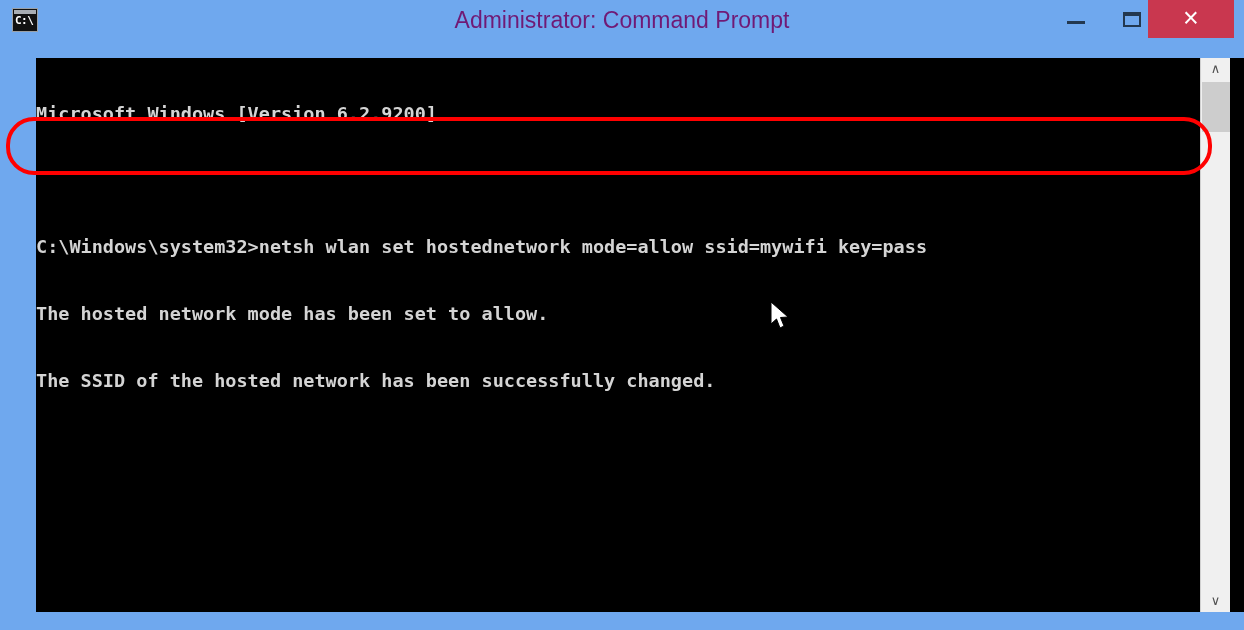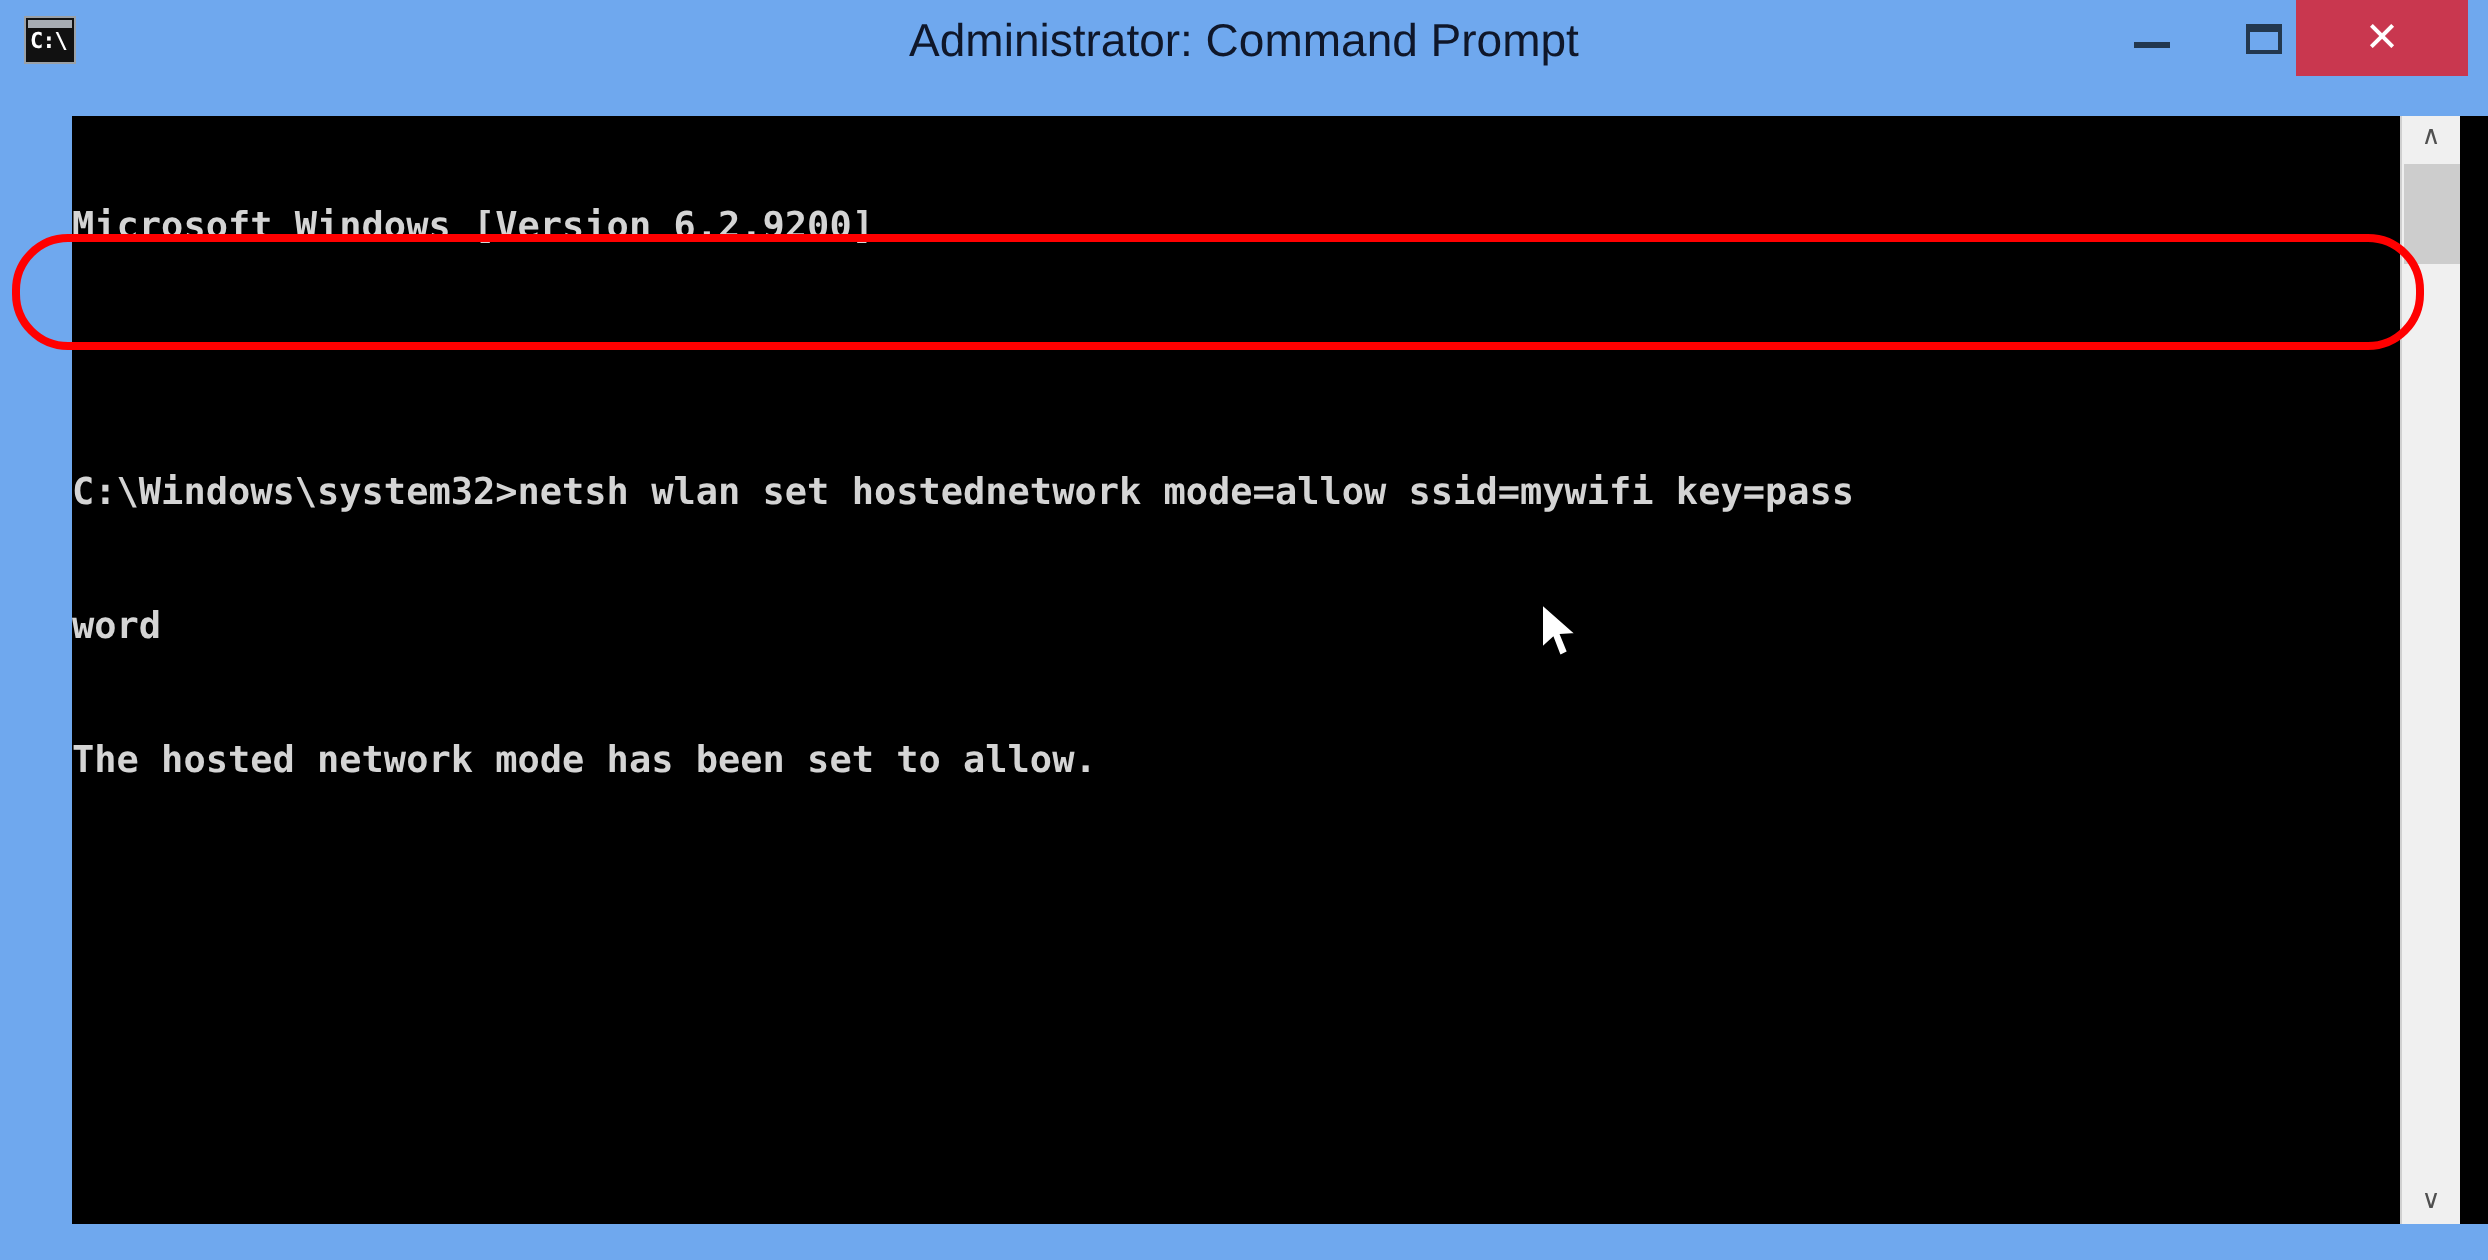--- a/index.html
+++ b/index.html
@@ -75,21 +75,21 @@
   #window-title {
     position: absolute;
     left: 0;
     top: 0;
     width: 1244px;
     height: 40px;
     line-height: 40px;
     text-align: center;
     font-family: "Liberation Sans", sans-serif;
     font-size: 23px;
-    color: #0f172a;
+    color: #701a75;
     white-space: nowrap;
     pointer-events: none;
   }
 
   
   .win-btn {
     position: absolute;
     top: 0;
     height: 38px;
     width: 56px;
@@ -270,22 +270,22 @@
       <div class="glyph-close">×</div>
     </div>
   </div>
 
   <div id="console-area" style="background: rgb(0, 0, 0);">
     <div id="left-edge-strip"></div>
     <div id="console-text" style="color: rgb(212, 212, 212);">
       <div class="console-line">Microsoft Windows [Version 6.2.9200]</div>
       <div class="console-line"></div>
       <div class="console-line">C:\Windows\system32&gt;netsh wlan set hostednetwork mode=allow ssid=mywifi key=pass</div>
-      <div class="console-line">word</div>
       <div class="console-line">The hosted network mode has been set to allow.</div>
+      <div class="console-line">The SSID of the hosted network has been successfully changed.</div>
       
       
       
     </div>
 
     <div id="mouse-cursor">
       <svg width="22" height="32" viewBox="0 0 22 32" xmlns="http://www.w3.org/2000/svg">
         <polygon points="1,1 1,23 6.5,18 10,27 14,25 10.5,16.5 18,16" fill="#ffffff" stroke="#000000" stroke-width="1"></polygon>
       </svg>
     </div>

